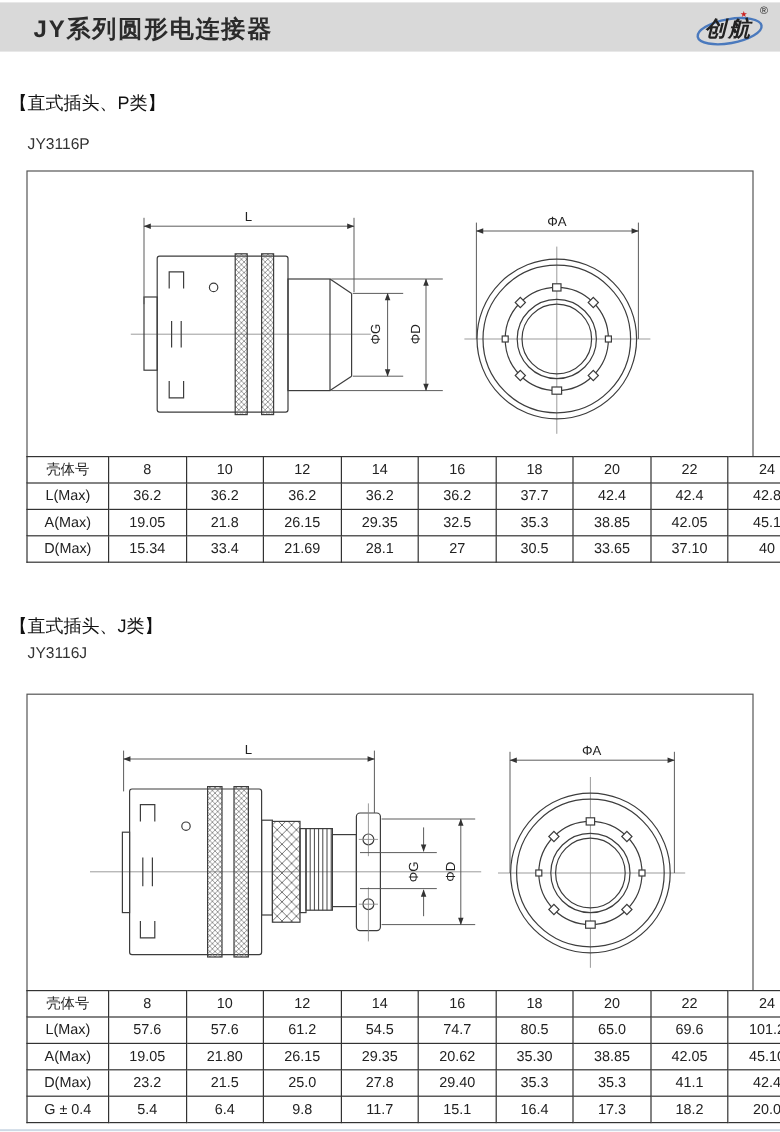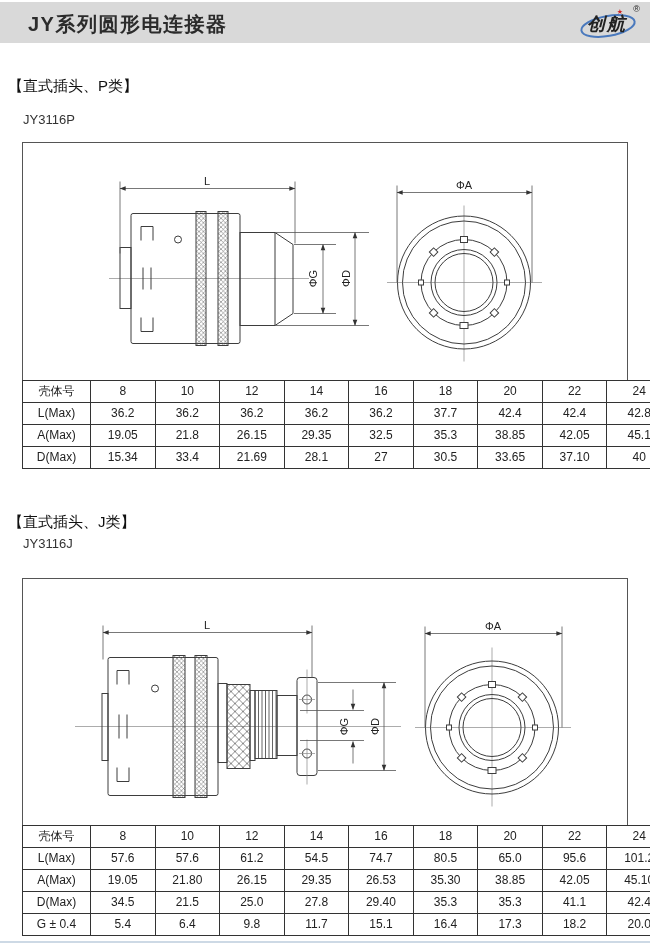--- a/index.html
+++ b/index.html
@@ -274,38 +274,38 @@
     </tr>
     <tr>
       <td>L(Max)</td>
       <td>57.6</td>
       <td>57.6</td>
       <td>61.2</td>
       <td>54.5</td>
       <td>74.7</td>
       <td>80.5</td>
       <td>65.0</td>
-      <td>95.6</td>
+      <td>69.6</td>
       <td>101.2</td>
     </tr>
     <tr>
       <td>A(Max)</td>
       <td>19.05</td>
       <td>21.80</td>
       <td>26.15</td>
       <td>29.35</td>
-      <td>26.53</td>
+      <td>20.62</td>
       <td>35.30</td>
       <td>38.85</td>
       <td>42.05</td>
       <td>45.10</td>
     </tr>
     <tr>
       <td>D(Max)</td>
-      <td>34.5</td>
+      <td>23.2</td>
       <td>21.5</td>
       <td>25.0</td>
       <td>27.8</td>
       <td>29.40</td>
       <td>35.3</td>
       <td>35.3</td>
       <td>41.1</td>
       <td>42.4</td>
     </tr>
     <tr>

